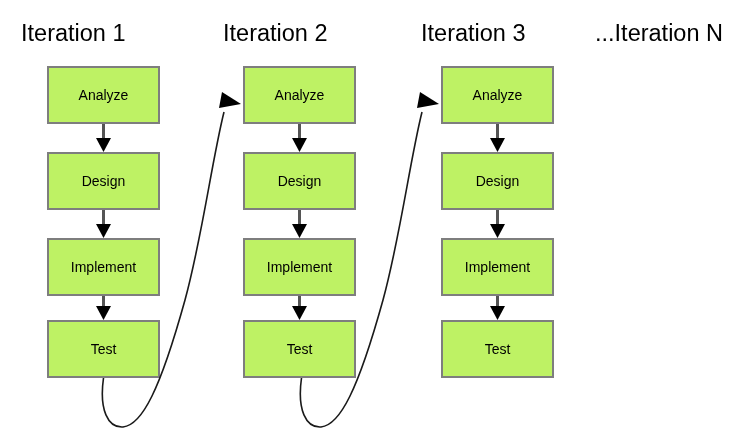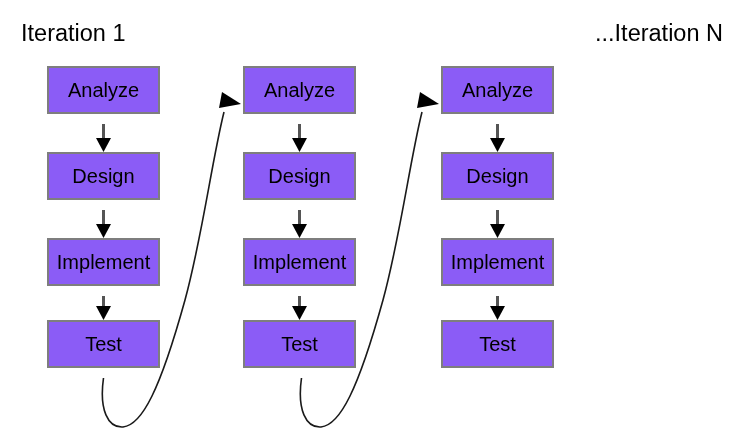--- a/index.html
+++ b/index.html
@@ -21,46 +21,48 @@
     position: absolute;
     font-size: 23.5px;
     line-height: 1;
     color: #000000;
     white-space: nowrap;
     letter-spacing: 0px;
   }
   .phase-box {
     position: absolute;
     width: 113px;
-    height: 48px;
+    height: 58px;
     box-sizing: border-box;
-    background: #8b5cf6;
+    background: #bef264;
     border: 2px solid #7E7E7E;
     display: flex;
     align-items: center;
     justify-content: center;
-    font-size: 20px;
+    font-size: 14px;
     color: #000000;
     white-space: nowrap;
   }
   .arrows-layer {
     position: absolute;
     left: 0;
     top: 0;
     width: 753px;
     height: 441px;
     pointer-events: none;
   }
 </style>
 </head>
 <body>
 
 <div id="canvas">
 
   <div class="col-title" style="left:21px; top:22px;">Iteration 1</div>
+  <div class="col-title" style="left:223px; top:22px;">Iteration 2</div>
+  <div class="col-title" style="left:421px; top:22px;">Iteration 3</div>
   <div class="col-title" style="left:595px; top:22px;">...Iteration N</div>
 
   <div class="phase-box" style="left:47px; top:66px;">Analyze</div>
   <div class="phase-box" style="left:47px; top:152px;">Design</div>
   <div class="phase-box" style="left:47px; top:238px;">Implement</div>
   <div class="phase-box" style="left:47px; top:320px;">Test</div>
 
   <div class="phase-box" style="left:243px; top:66px;">Analyze</div>
   <div class="phase-box" style="left:243px; top:152px;">Design</div>
   <div class="phase-box" style="left:243px; top:238px;">Implement</div>

